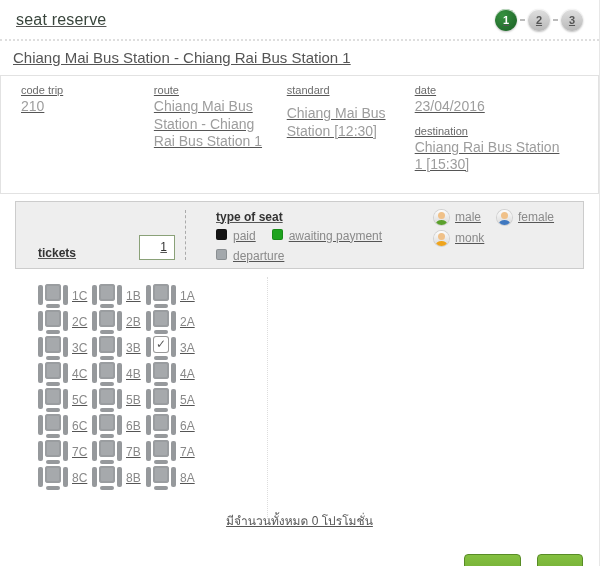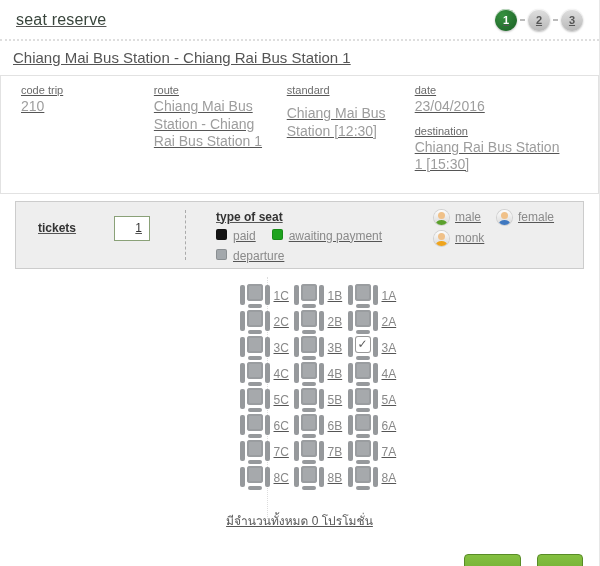--- a/index.html
+++ b/index.html
@@ -34,22 +34,22 @@
   .info-col { width:135px; padding-right:14px; }
   .info-col.wide { width:130px; }
   .info-col.last { width:166px; }
   .field { margin-bottom:9px; }
   .flabel { font-size:11px; color:#6b6b6b; margin-bottom:2px; }
   .fvalue { font-size:14px; color:#9d9d9d; line-height:1.25; }
 
   
   .controls-panel { margin:7px 15px 0 15px; background:#eeeeee; border:1px solid #cccccc;
     display:flex; height:68px; padding:8px 0; }
-  .tickets-sec { width:170px; display:flex; align-items:flex-start; padding:6px 0 0 22px;
-    border-right:1px dashed #aaa; }
+  .tickets-sec { width:170px; display:flex; align-items:flex-end; padding:6px 0 0 22px;
+    border-right:1px dashed #aaa;gap:25px; }
   .tickets-label { font-size:12px; font-weight:bold; color:#333; margin-top:5px; }
   .tickets-input { width:36px; height:25px; margin-left:38px; border:1px solid #8aa178;
     background:#fff; font-size:12px; color:#333; text-align:right; padding-right:7px;
     font-family:"Liberation Sans","DejaVu Sans",sans-serif; }
   .legend-sec { padding:0 0 0 30px; }
   .legend-sec.seat-types { width:218px; }
   .legend-title { font-size:12px; font-weight:bold; color:#333; margin-bottom:5px; }
   .legend-row { display:flex; margin-bottom:6px; }
   .legend-item { display:flex; align-items:flex-start; margin-right:16px; }
   .legend-item .sq { width:11px; height:11px; border-radius:2px; margin-right:6px;
@@ -60,21 +60,21 @@
     overflow:hidden; margin-right:6px; display:inline-block; }
   .av-head { position:absolute; left:4px; top:2px; width:7px; height:7px;
     border-radius:50%; background:#f0c189; z-index:2; }
   .av-body { position:absolute; left:2px; bottom:-2px; width:11px; height:7px;
     border-radius:50% 50% 0 0; }
 
   
   .seat-area { position:relative; margin-top:14px; }
   .seat-divider { position:absolute; left:267px; top:-6px; height:242px;
     border-left:1px dotted #ddd; }
-  .seat-row { display:flex; align-items:center; height:26px; padding-left:38px;justify-content:center; }
+  .seat-row { display:flex; align-items:center; height:26px; padding-left:38px; }
   .seat-label { font-size:12px; color:#888; width:16px; margin-left:4px; }
   .seat { position:relative; width:30px; height:24px; display:inline-block; cursor:pointer; }
   .seat + .seat-label + .seat { margin-left:4px; }
   .seat.col-a { margin-left:40px; }
   .seat .arm { position:absolute; top:1px; width:5px; height:20px; background:#96999c; border-radius:2px; }
   .seat .arm.l { left:0; } .seat .arm.r { right:0; }
   .seat .back { position:absolute; left:7px; top:0; width:16px; height:17px;
     background:#a6a9ac; border-radius:3px; box-shadow:inset 0 0 0 2px #9a9da0;
     display:flex; align-items:center; justify-content:center; }
   .seat .cushion { position:absolute; left:8px; bottom:0; width:14px; height:4px;

